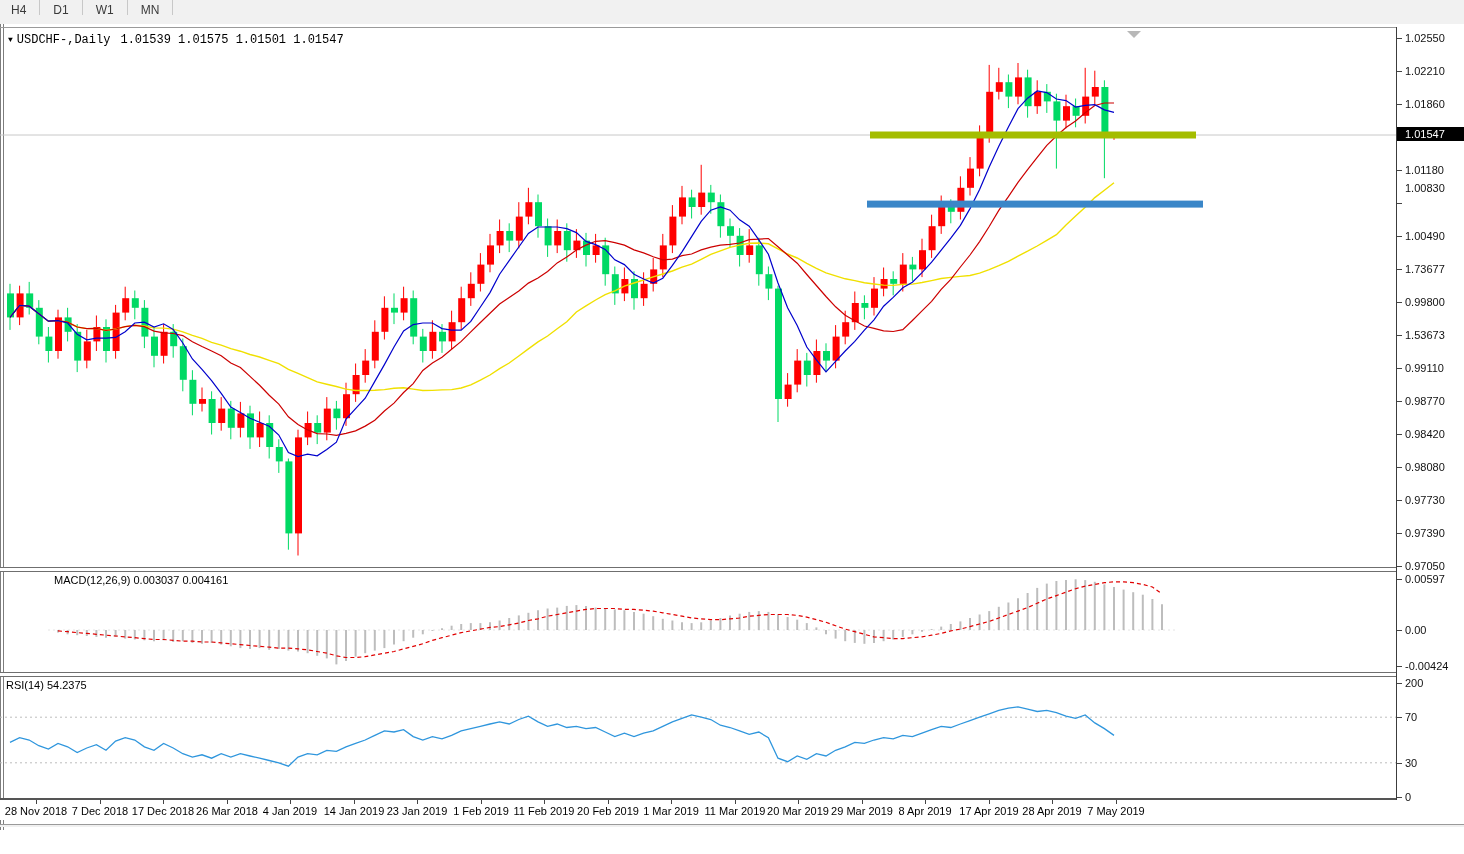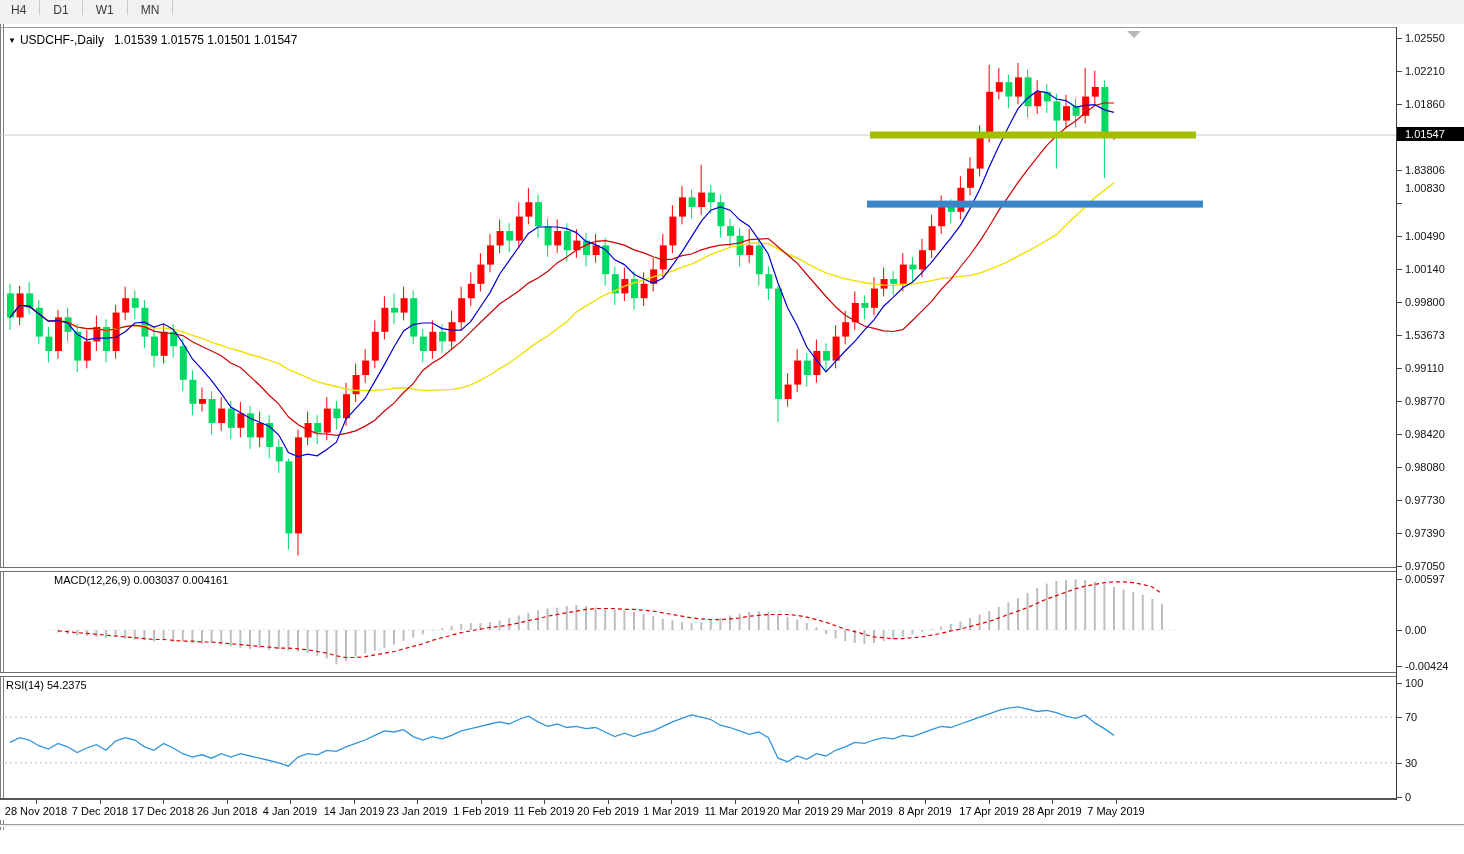--- a/index.html
+++ b/index.html
@@ -4,21 +4,21 @@
 <style>
   html,body{margin:0;padding:0;background:#e8e8e8;font-family:"Liberation Sans",sans-serif;}
   #app{position:relative;width:1464px;height:854px;background:#fff;overflow:hidden;}
   
   #toolbar{position:absolute;left:0;top:0;width:1464px;height:24px;background:#f1f1f1;border-bottom:1px solid #cfcfcf;display:flex;align-items:flex-start;}
   .tb-btn{font-size:12px;color:#3a3a3a;padding:3px 10px;margin:0 1px;cursor:default;}
   .tb-sep{width:1px;height:15px;background:#c8c8c8;margin:0 2px;}
   
   #chartwin{position:absolute;left:0;top:24px;width:1464px;height:830px;background:#fff;}
   .vframe{position:absolute;top:0;bottom:24px;width:1px;background:#7d7d7d;}
-  #panel-main{position:absolute;left:0;top:3px;width:1396px;height:540px;border-top:1px solid #9a9a9a;}
+  #panel-main{position:absolute;left:0;top:3px;width:1396px;height:540px;border-top:1px solid #9a9a9a;font-family:Liberation Mono, monospace;}
   .splitter{position:absolute;left:0;width:1464px;height:3px;border-top:1px solid #6f6f6f;border-bottom:1px solid #6f6f6f;background:#fff;}
   #split1{top:543px;} #split2{top:648px;}
   #panel-macd{position:absolute;left:0;top:546px;width:1396px;height:102px;margin-left:48px;}
   #panel-rsi{position:absolute;left:0;top:651px;width:1396px;height:123px;}
   #axis-top-line{position:absolute;left:0;top:774px;width:1464px;height:0;border-top:2px solid #555;}
   #panel-dates{position:absolute;left:0;top:776px;width:1396px;height:20px;background:#fff;}
   #vsep-scale{position:absolute;left:1396px;top:3px;height:773px;width:1px;background:#3c3c3c;}
   #scalecol{position:absolute;left:1397px;top:0;width:67px;height:776px;background:#fff;}
   .sc-label{position:absolute;left:8px;font-size:11px;color:#111;white-space:nowrap;}
   .sc-tick{position:absolute;left:0;width:5px;height:1px;background:#444;}
@@ -444,21 +444,21 @@
 
     <div id="axis-top-line"></div>
     <div id="panel-dates">
         <div class="date-tick" style="left:36px"></div>
      <div class="date-label" style="left:36px">28 Nov 2018</div>
         <div class="date-tick" style="left:100px"></div>
      <div class="date-label" style="left:100px">7 Dec 2018</div>
         <div class="date-tick" style="left:163px"></div>
      <div class="date-label" style="left:163px">17 Dec 2018</div>
         <div class="date-tick" style="left:227px"></div>
-     <div class="date-label" style="left:227px">26 Jun 2018</div>
+     <div class="date-label" style="left:227px">26 Mar 2018</div>
         <div class="date-tick" style="left:290px"></div>
      <div class="date-label" style="left:290px">4 Jan 2019</div>
         <div class="date-tick" style="left:354px"></div>
      <div class="date-label" style="left:354px">14 Jan 2019</div>
         <div class="date-tick" style="left:417px"></div>
      <div class="date-label" style="left:417px">23 Jan 2019</div>
         <div class="date-tick" style="left:481px"></div>
      <div class="date-label" style="left:481px">1 Feb 2019</div>
         <div class="date-tick" style="left:544px"></div>
      <div class="date-label" style="left:544px">11 Feb 2019</div>
@@ -484,27 +484,27 @@
 
     <div id="vsep-scale"></div>
     <div id="scalecol">
         <div class="sc-tick" style="top:14px"></div>
      <div class="sc-label" style="top:8px">1.02550</div>
         <div class="sc-tick" style="top:47px"></div>
      <div class="sc-label" style="top:41px">1.02210</div>
         <div class="sc-tick" style="top:80px"></div>
      <div class="sc-label" style="top:74px">1.01860</div>
         <div class="sc-tick" style="top:146px"></div>
-     <div class="sc-label" style="top:140px">1.83806</div>
+     <div class="sc-label" style="top:140px">1.01180</div>
         <div class="sc-tick" style="top:179px"></div>
      <div class="sc-label" style="top:158px">1.00830</div>
         <div class="sc-tick" style="top:212px"></div>
      <div class="sc-label" style="top:206px">1.00490</div>
         <div class="sc-tick" style="top:245px"></div>
-     <div class="sc-label" style="top:239px">1.00140</div>
+     <div class="sc-label" style="top:239px">1.73677</div>
         <div class="sc-tick" style="top:278px"></div>
      <div class="sc-label" style="top:272px">0.99800</div>
         <div class="sc-tick" style="top:311px"></div>
      <div class="sc-label" style="top:305px">1.53673</div>
         <div class="sc-tick" style="top:344px"></div>
      <div class="sc-label" style="top:338px">0.99110</div>
         <div class="sc-tick" style="top:377px"></div>
      <div class="sc-label" style="top:371px">0.98770</div>
         <div class="sc-tick" style="top:410px"></div>
      <div class="sc-label" style="top:404px">0.98420</div>
@@ -517,21 +517,21 @@
         <div class="sc-tick" style="top:542px"></div>
      <div class="sc-label" style="top:536px">0.97050</div>
         <div id="price-marker" style="top:103px">1.01547</div>
         <div class="sc-tick" style="top:555px"></div>
      <div class="sc-label" style="top:549px">0.00597</div>
         <div class="sc-tick" style="top:606px"></div>
      <div class="sc-label" style="top:600px">0.00</div>
         <div class="sc-tick" style="top:642px"></div>
      <div class="sc-label" style="top:636px">-0.00424</div>
         <div class="sc-tick" style="top:659px"></div>
-     <div class="sc-label" style="top:653px">100</div>
+     <div class="sc-label" style="top:653px">200</div>
         <div class="sc-tick" style="top:693px"></div>
      <div class="sc-label" style="top:687px">70</div>
         <div class="sc-tick" style="top:739px"></div>
      <div class="sc-label" style="top:733px">30</div>
         <div class="sc-tick" style="top:773px"></div>
      <div class="sc-label" style="top:767px">0</div>
       </div>
 
     <div id="tabsep"></div>
   </div>

